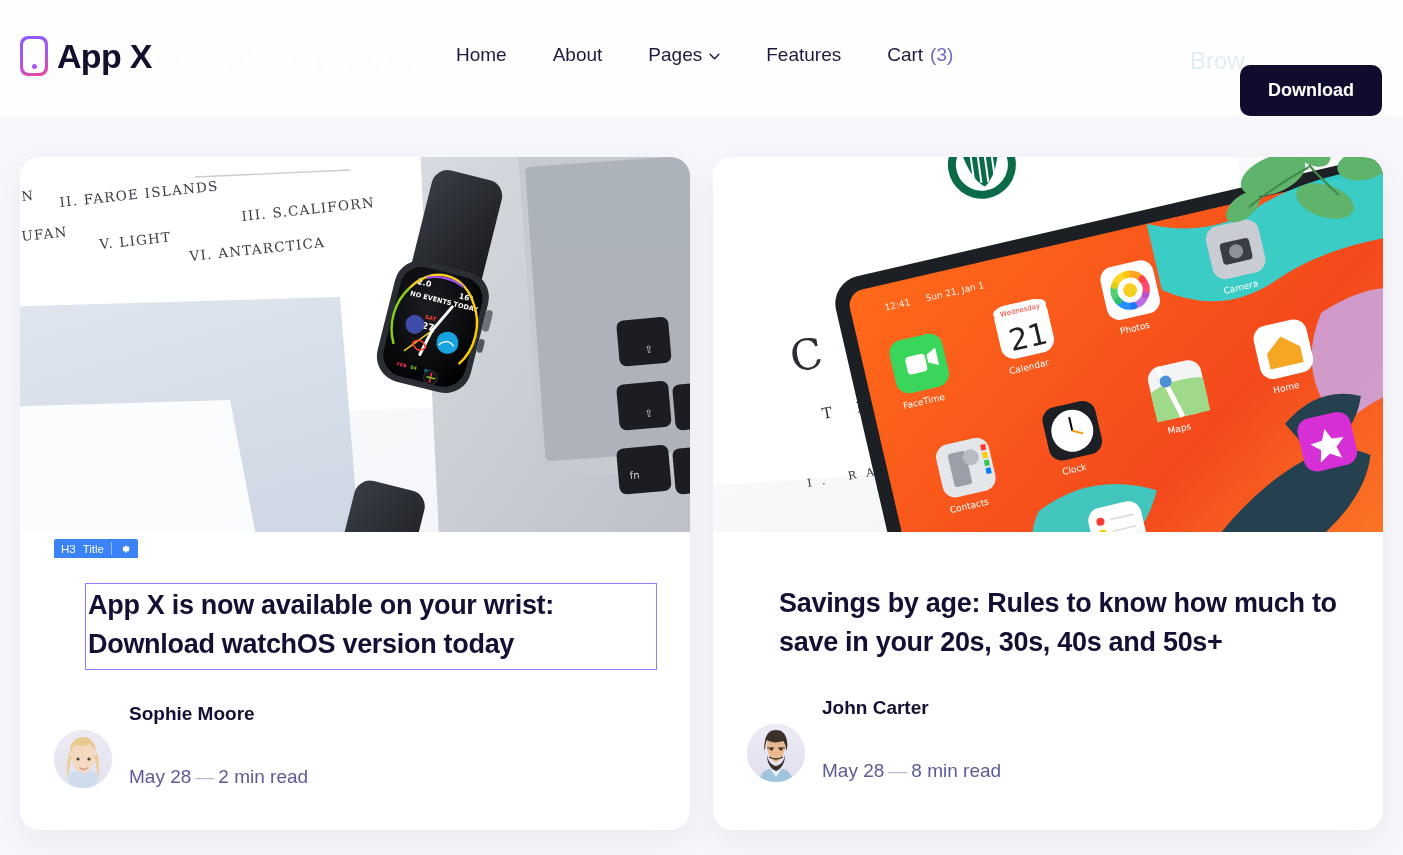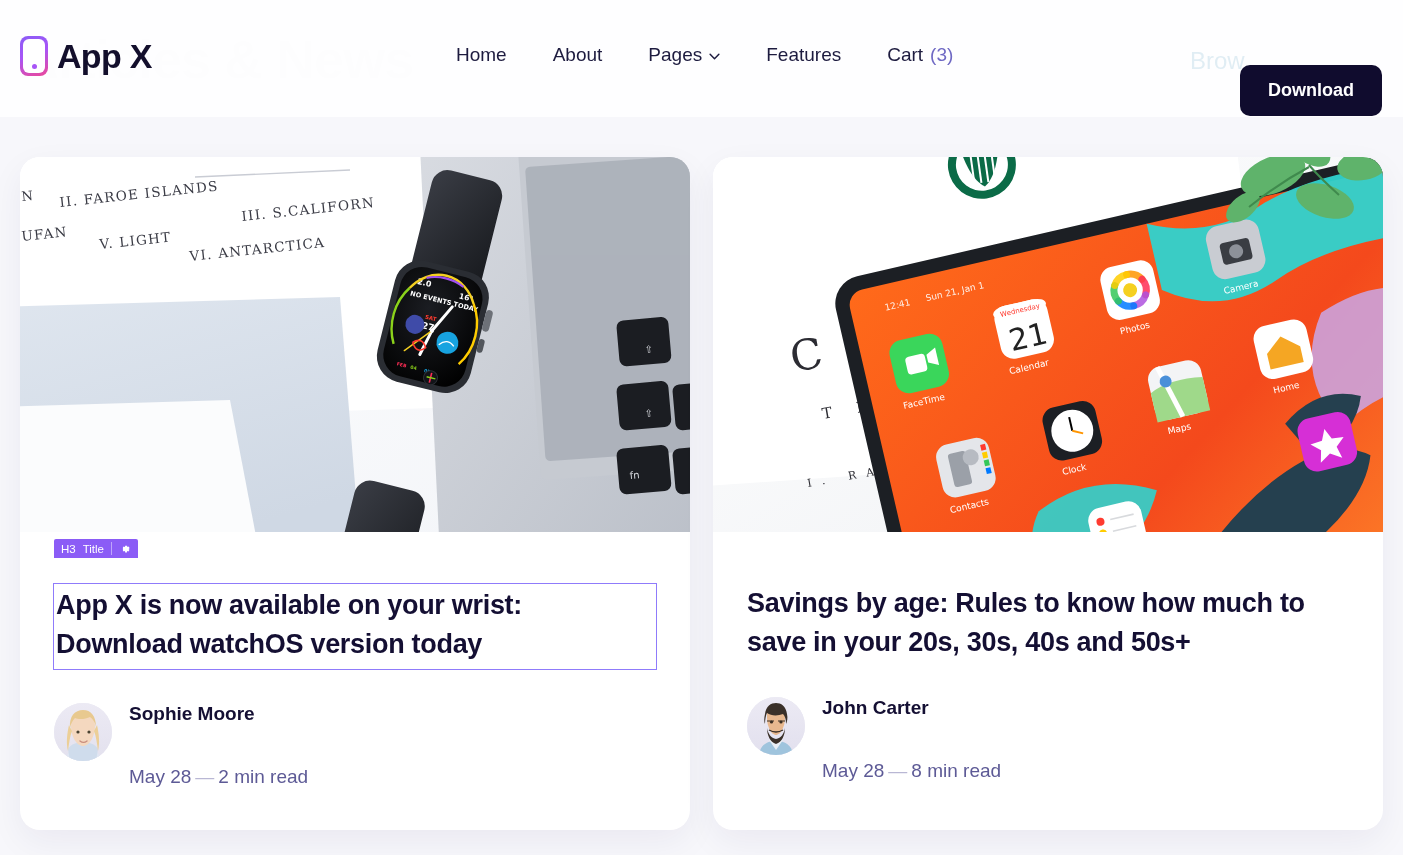--- a/index.html
+++ b/index.html
@@ -94,41 +94,41 @@
   }
   .card-media {
     width: 670px; height: 375px; border-radius: 20px 20px 0 0;
     overflow: hidden; position: relative; display: block;
   }
   .card-body { padding: 26px 34px 42px 34px; position: relative; }
 
   
   .sel-badge {
     position: absolute; left: 34px; top: 7px;
-    height: 19px; background: #8b5cf6; color: #ffffff;
+    height: 19px; background: #3b82f6; color: #ffffff;
     display: flex; align-items: center; gap: 7px;
     padding: 0 7px; border-radius: 2px 2px 0 0;
     font-size: 11.5px; font-weight: 400; z-index: 4;
     font-family: "Liberation Sans", sans-serif;
   }
   .sel-badge .divider {
     width: 1px; height: 13px; background: rgba(255,255,255,0.45);
   }
   .gear { width: 12px; height: 12px; display: block; }
 
-  .title-wrap { position: relative; margin-top: 26px; }
+  .title-wrap { position: relative; margin-top: 26px; margin-left: 32px; }
   .title-wrap.selected { outline: 1.5px solid #8f7bfb; }
   .card-title {
     font-size: 27px; font-weight: 700; line-height: 1.46;
     color: #140f33; letter-spacing: -0.3px; padding: 2px 2px 4px 2px;
   }
   .card-title.plain { padding: 0; }
 
   .author {
-    display: flex; align-items: flex-start; gap: 17px; margin-top: 34px;
+    display: flex; align-items: flex-end; gap: 17px; margin-top: 34px;
   }
   .avatar {
     width: 58px; height: 58px; border-radius: 50%;
     overflow: hidden; flex: none; background: #e9e9f3; position: relative;
   }
   .author-meta { display: flex; flex-direction: column; gap: 7px; }
   .author-name { font-size: 19px; font-weight: 700; color: #140f33; }
   .author-sub { font-size: 19px; color: #5d5a96; margin-top: 34px; }
   .author-sub .dash { color: #b9b7d4; padding: 0 4px; }
 

